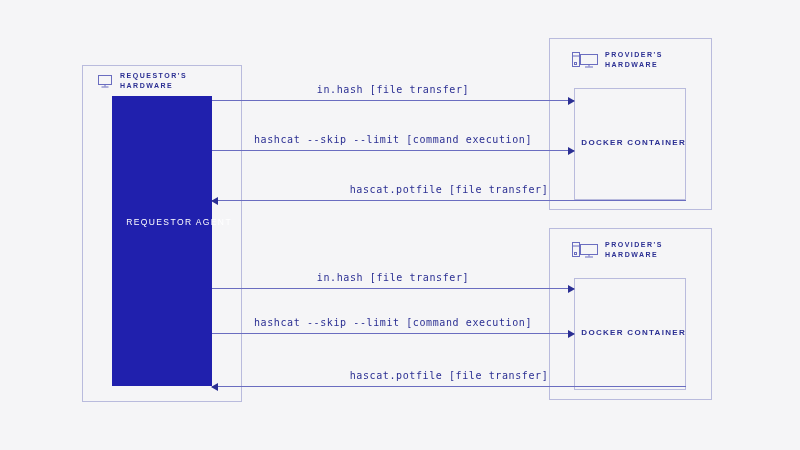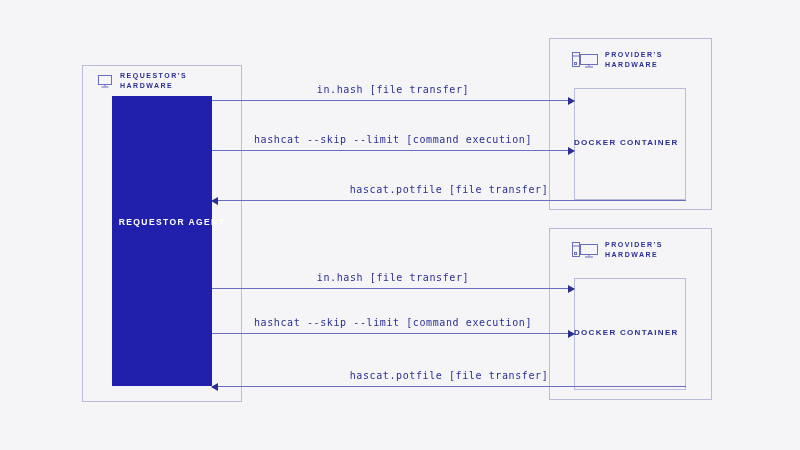--- a/index.html
+++ b/index.html
@@ -41,24 +41,24 @@
     top: 96px;
     width: 100px;
     height: 290px;
     background: #2020ad;
   }
   #requestor-agent-label {
     position: absolute;
     left: 112px;
     top: 216px;
     width: 120px;
-    text-align: center;
+    text-align: right;
     color: #ffffff;
     font-size: 8.5px;
-    font-weight: bold;
+    font-weight: normal;
     letter-spacing: 1.4px;
     line-height: 13px;
   }
 
   
   .hw-header {
     position: absolute;
     display: flex;
     align-items: center;
     gap: 7px;
@@ -93,21 +93,21 @@
   }
   #docker-container-box-2 {
     left: 574px;
     top: 278px;
     width: 112px;
     height: 112px;
   }
   .docker-label {
     position: absolute;
     width: 112px;
-    text-align: left;
+    text-align: right;
     color: #2b2f93;
     font-size: 8px;
     font-weight: bold;
     letter-spacing: 1.3px;
     line-height: 12px;
   }
   #docker-container-label-1 { left: 574px; top: 137px; }
   #docker-container-label-2 { left: 574px; top: 327px; }
 
   

